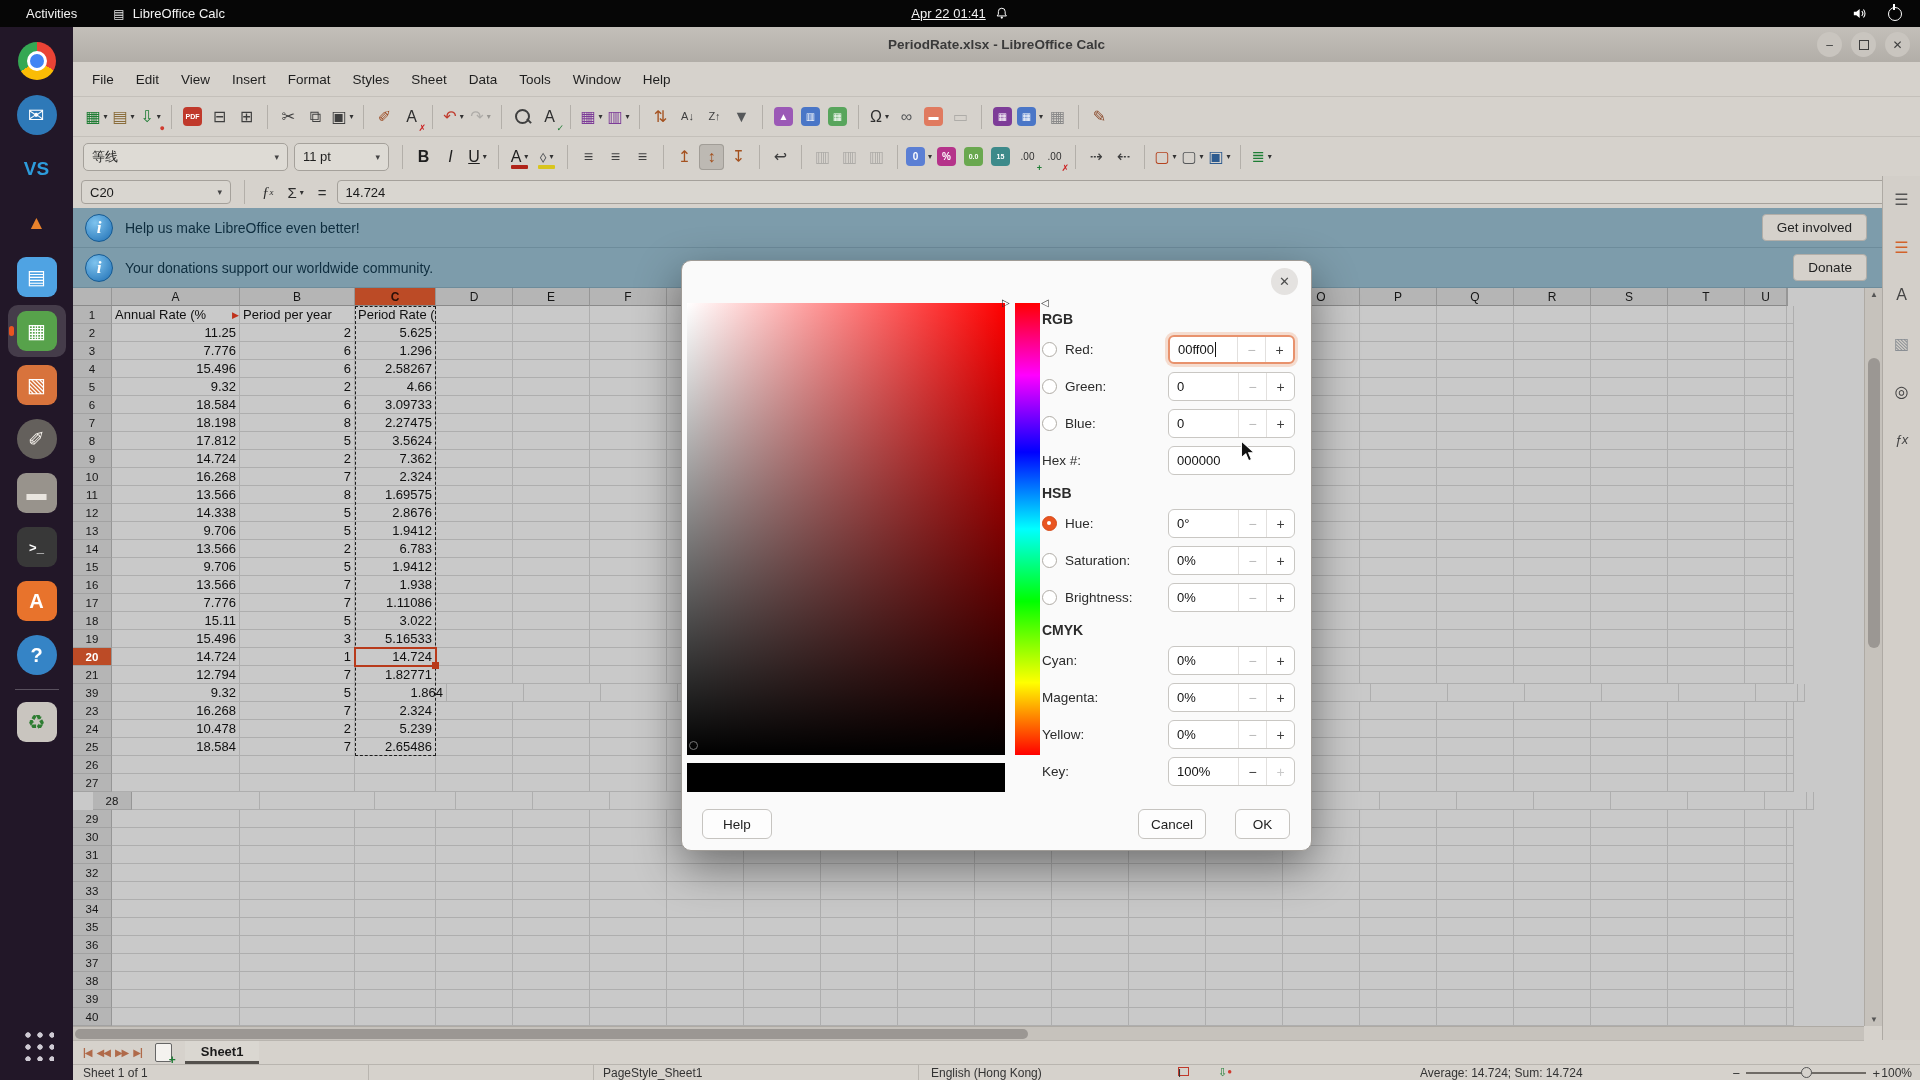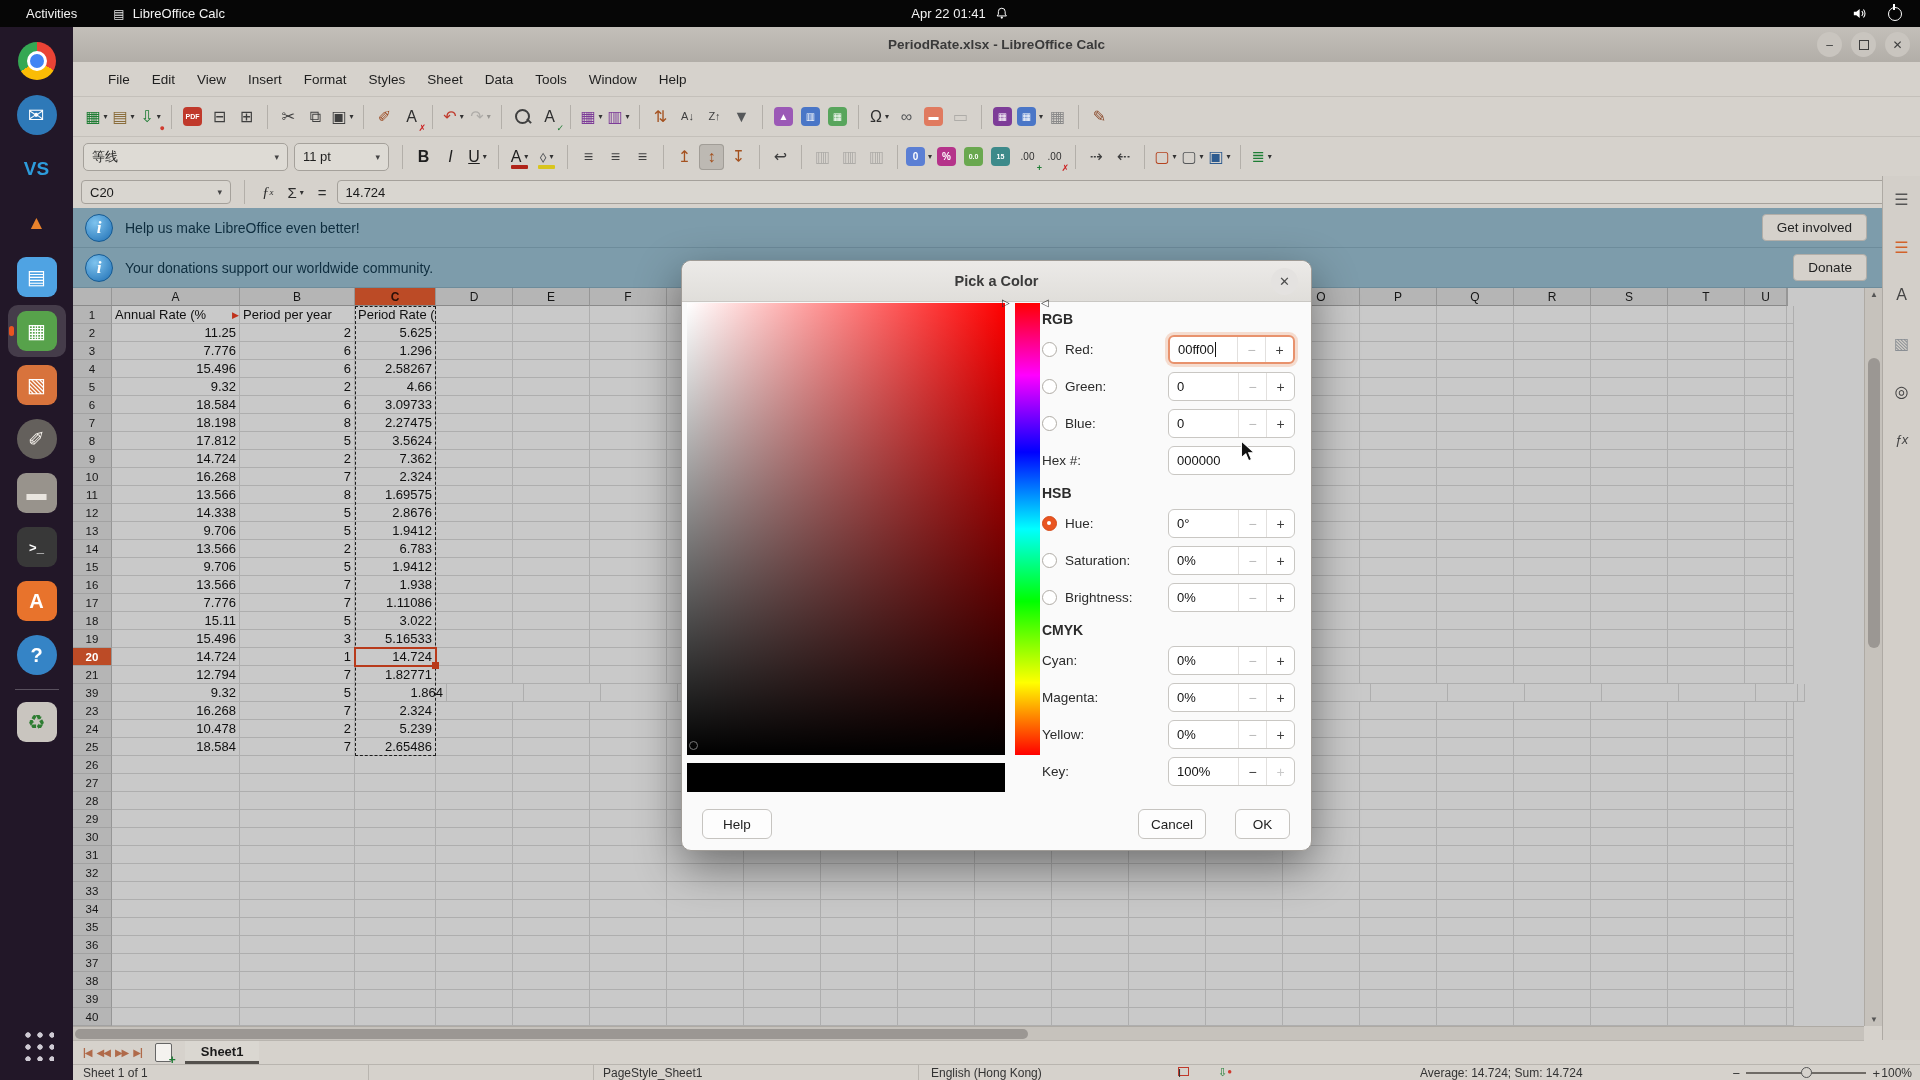--- a/index.html
+++ b/index.html
@@ -5,21 +5,21 @@
   html,body{margin:0;padding:0;background:#222;}
   #screen{position:relative;width:1920px;height:1080px;overflow:hidden;
     font-family:"Liberation Sans","DejaVu Sans",sans-serif;background:#d6d2cc;}
   
   #topbar{position:absolute;left:0;top:0;width:1920px;height:27px;background:#060606;
     color:#f2f2f2;font-size:13px;display:flex;align-items:center;}
   #topbar .tb-left{display:flex;align-items:center;gap:36px;margin-left:26px;}
   .appchip{display:flex;align-items:center;gap:8px;}
   .appchip .docglyph{font-size:12px;color:#e8e8e8;}
   #clockwrap{position:absolute;left:50%;top:0;height:27px;transform:translateX(-50%);
-    display:flex;align-items:center;gap:10px;}
+    display:flex;align-items:center;gap:10px;text-decoration:underline;}
   #topbar .tb-right{margin-left:auto;display:flex;align-items:center;gap:20px;margin-right:18px;}
   .power{width:12px;height:12px;border:1.6px solid #fff;border-radius:50%;position:relative;display:inline-block;}
   .power::before{content:"";position:absolute;top:-4px;left:4px;width:2px;height:6px;background:#fff;}
   
   #dock{position:absolute;left:0;top:27px;width:73px;height:1053px;background:#221728;
     display:flex;flex-direction:column;align-items:center;padding-top:8px;box-sizing:border-box;}
   .dockitem{width:58px;height:52px;display:flex;align-items:center;justify-content:center;
     position:relative;margin-bottom:2px;border-radius:10px;}
   .dockitem.active{background:rgba(255,255,255,.16);}
   .dockitem.active::before{content:"";position:absolute;left:1px;top:21px;width:5px;height:10px;
@@ -39,21 +39,21 @@
   #window{position:absolute;left:73px;top:27px;width:1847px;height:1053px;background:#d6d2cc;}
   #titlebar{position:absolute;left:0;top:0;width:100%;height:35px;
     background:linear-gradient(#c3bfb9,#b2aea8);display:flex;align-items:center;justify-content:center;}
   #titlebar .title{font-weight:bold;font-size:13.5px;color:#3a3a3a;}
   #wcontrols{position:absolute;right:10px;top:5px;display:flex;gap:9px;}
   .wbtn{width:25px;height:25px;border-radius:50%;background:#c9c5bf;color:#3d3d3d;
     display:flex;align-items:center;justify-content:center;font-size:12px;}
   .wbtn .sq{width:8px;height:8px;border:1.4px solid #3d3d3d;display:block;}
   
   #menubar{position:absolute;left:0;top:35px;width:100%;height:34px;display:flex;
-    align-items:center;padding-left:24px;box-sizing:border-box;background:#d6d2cc;}
+    align-items:center;padding-left:8px;box-sizing:border-box;background:#d6d2cc;}
   .mi{padding:5px 11px;font-size:13.5px;color:#1e1e1e;border-radius:4px;}
   .toolbar{position:absolute;left:0;width:100%;height:40px;display:flex;align-items:center;
     padding-left:10px;box-sizing:border-box;background:#d6d2cc;}
   #toolbar1{top:69px;border-top:1px solid #c4c0ba;}
   #toolbar2{top:109px;border-top:1px solid #c4c0ba;}
   .tbi{min-width:25px;height:26px;border-radius:4px;display:inline-flex;align-items:center;
     justify-content:center;font-size:16px;position:relative;margin:0 1px;}
   .tbi.active-tb{background:#bdb9b3;box-shadow:inset 0 0 0 1px #a19d97;}
   .tbi .glyph{line-height:1;}
   .chip{width:19px;height:19px;border-radius:4px;color:#fff;display:flex;align-items:center;
@@ -1236,21 +1236,21 @@
             <div class="cell" style="width: 77px;"></div>
             <div class="cell" style="width: 77px;"></div>
             <div class="cell" style="width: 77px;"></div>
             <div class="cell" style="width: 77px;"></div>
             <div class="cell" style="width: 77px;"></div>
             <div class="cell" style="width: 77px;"></div>
             <div class="cell" style="width: 42px;"></div>
             <div class="cell"></div>
           </div>
           <div class="srow">
-            <div class="rh" style="width: 39px;">28</div>
+            <div class="rh" style="width: 39px; margin-left: 20px;">28</div>
             <div class="cell" style="width: 128px;"></div>
             <div class="cell" style="width: 115px;"></div>
             <div class="cell" style="width: 81px;"></div>
             <div class="cell" style="width: 77px;"></div>
             <div class="cell" style="width: 77px;"></div>
             <div class="cell" style="width: 77px;"></div>
             <div class="cell" style="width: 77px;"></div>
             <div class="cell" style="width: 77px;"></div>
             <div class="cell" style="width: 77px;"></div>
             <div class="cell" style="width: 77px;"></div>
@@ -1617,23 +1617,20 @@
       <span style="right:180px;left:auto;font-size:13px;">−</span>
       <div id="zoomslider">
           <div id="zoomknob"></div>
         </div>
       <span style="right:40px;left:auto;font-size:13px;">+</span>
       <span style="right:8px;left:auto;">100%</span>
     </div>
   </div>
 
   <div id="dialog">
-    <div id="dlgtitle">
-      <span>Pick a Color</span>
-    </div>
     <span id="dlgclose">✕</span>
 
     <div id="svsquare">
       <span id="svmarker"></span>
     </div>
     <span class="huehandle" style="left:320px;">▷</span>
     <div id="huestrip"></div>
     <span class="huehandle" style="left:359px;">◁</span>
     <div id="preview" style="background: rgb(0, 0, 0);"></div>
 

